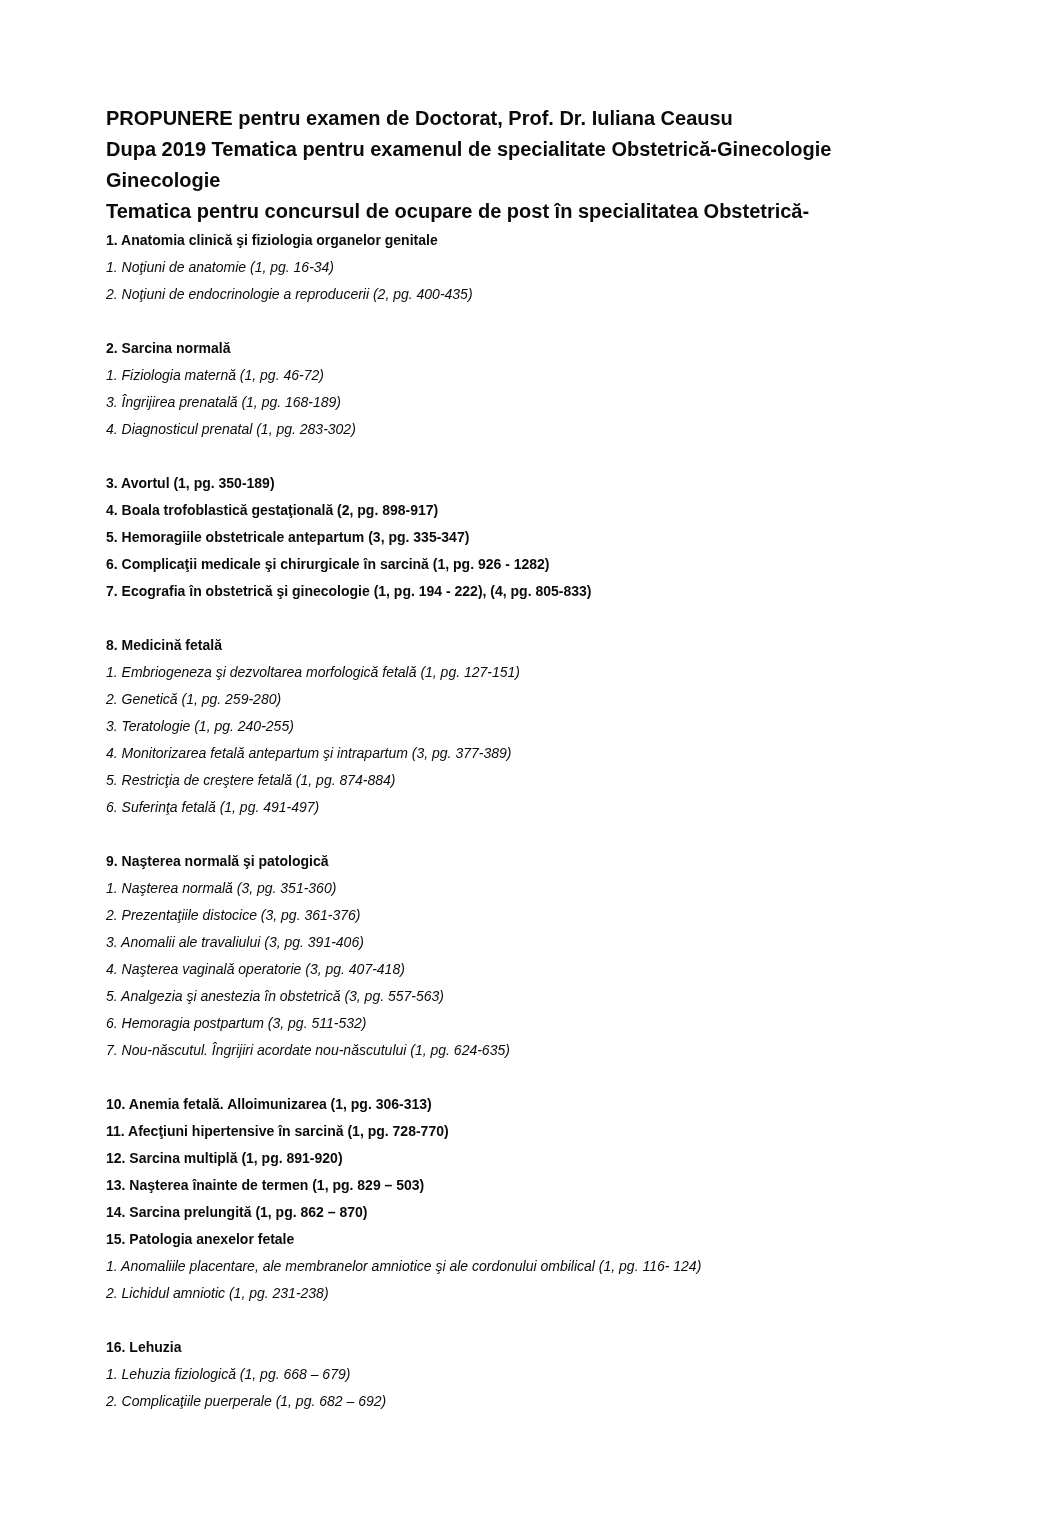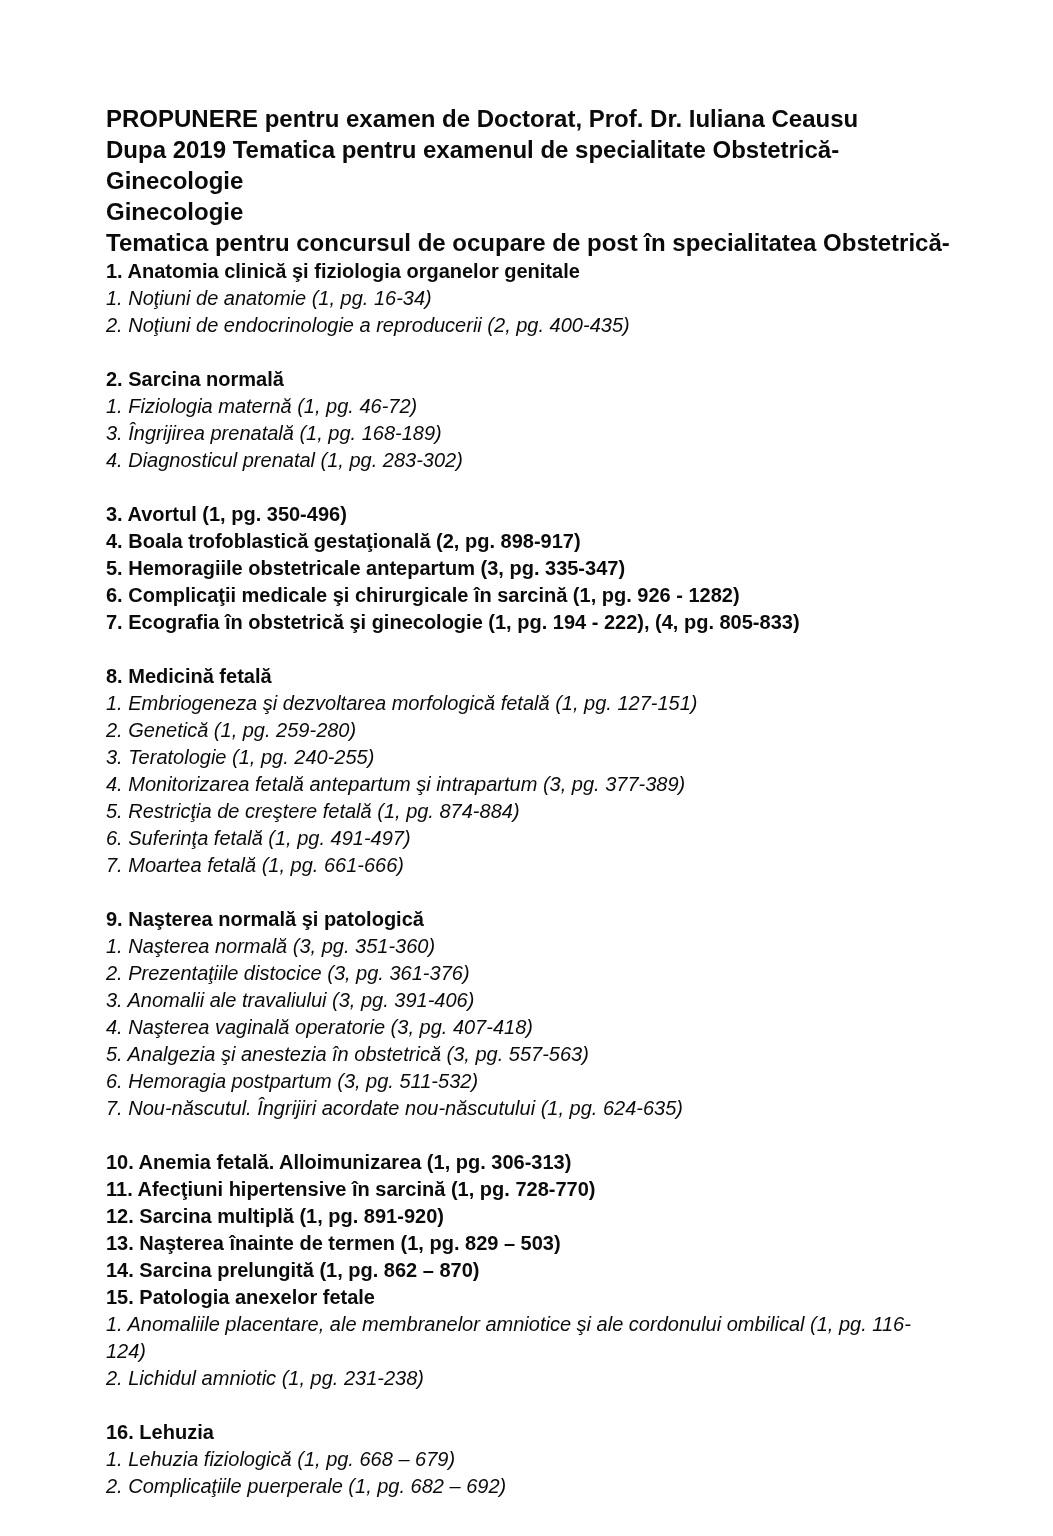--- a/index.html
+++ b/index.html
@@ -11,27 +11,27 @@
     background: #ffffff;
     overflow: hidden;
     font-family: "Liberation Sans", sans-serif;
     color: #0a0a0a;
   }
   .content {
     padding: 103px 100px 0 106px;
   }
   p.line {
     margin: 0;
-    font-size: 20px;
+    font-size: 14px;
     line-height: 27px;
     white-space: pre-wrap;
   }
   p.heading {
     font-weight: 700;
-    font-size: 24px;
+    font-size: 20px;
     line-height: 31px;
   }
   p.bold { font-weight: 700; }
   p.italic { font-style: italic; }
   p.blank { min-height: 27px; }
 </style>
 </head>
 <body>
 
 <div class="page">
@@ -42,34 +42,33 @@
       <p class="line heading">Tematica pentru concursul de ocupare de post în specialitatea Obstetrică-</p>
       <p class="line bold">1. Anatomia clinică şi fiziologia organelor genitale</p>
       <p class="line italic">1. Noţiuni de anatomie (1, pg. 16-34)</p>
       <p class="line italic">2. Noţiuni de endocrinologie a reproducerii (2, pg. 400-435)</p>
       <p class="line blank">&nbsp;</p>
       <p class="line bold">2. Sarcina normală</p>
       <p class="line italic">1. Fiziologia maternă (1, pg. 46-72)</p>
       <p class="line italic">3. Îngrijirea prenatală (1, pg. 168-189)</p>
       <p class="line italic">4. Diagnosticul prenatal (1, pg. 283-302)</p>
       <p class="line blank">&nbsp;</p>
-      <p class="line bold">3. Avortul (1, pg. 350-496)</p>
+      <p class="line bold">3. Avortul (1, pg. 350-189)</p>
       <p class="line bold">4. Boala trofoblastică gestaţională (2, pg. 898-917)</p>
       <p class="line bold">5. Hemoragiile obstetricale antepartum (3, pg. 335-347)</p>
       <p class="line bold">6. Complicaţii medicale şi chirurgicale în sarcină (1, pg. 926 - 1282)</p>
       <p class="line bold">7. Ecografia în obstetrică şi ginecologie (1, pg. 194 - 222), (4, pg. 805-833)</p>
       <p class="line blank">&nbsp;</p>
       <p class="line bold">8. Medicină fetală</p>
       <p class="line italic">1. Embriogeneza şi dezvoltarea morfologică fetală (1, pg. 127-151)</p>
       <p class="line italic">2. Genetică (1, pg. 259-280)</p>
       <p class="line italic">3. Teratologie (1, pg. 240-255)</p>
       <p class="line italic">4. Monitorizarea fetală antepartum şi intrapartum (3, pg. 377-389)</p>
       <p class="line italic">5. Restricţia de creştere fetală (1, pg. 874-884)</p>
       <p class="line italic">6. Suferinţa fetală (1, pg. 491-497)</p>
-      <p class="line italic">7. Moartea fetală (1, pg. 661-666)</p>
       <p class="line blank">&nbsp;</p>
       <p class="line bold">9. Naşterea normală şi patologică</p>
       <p class="line italic">1. Naşterea normală (3, pg. 351-360)</p>
       <p class="line italic">2. Prezentaţiile distocice (3, pg. 361-376)</p>
       <p class="line italic">3. Anomalii ale travaliului (3, pg. 391-406)</p>
       <p class="line italic">4. Naşterea vaginală operatorie (3, pg. 407-418)</p>
       <p class="line italic">5. Analgezia şi anestezia în obstetrică (3, pg. 557-563)</p>
       <p class="line italic">6. Hemoragia postpartum (3, pg. 511-532)</p>
       <p class="line italic">7. Nou-născutul. Îngrijiri acordate nou-născutului (1, pg. 624-635)</p>
       <p class="line blank">&nbsp;</p>

